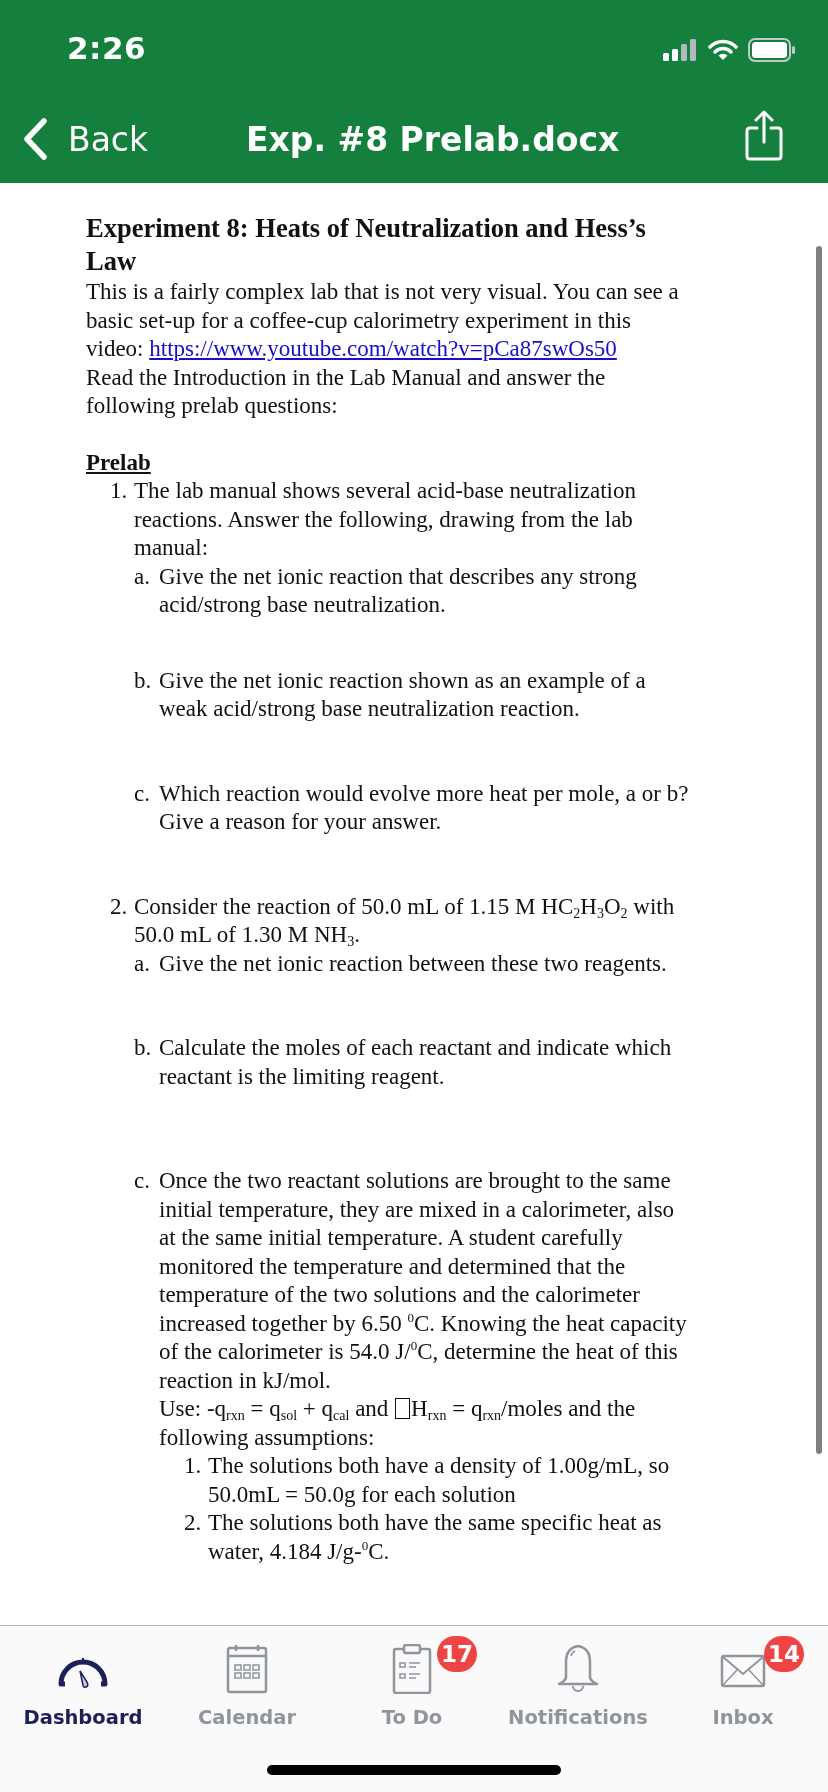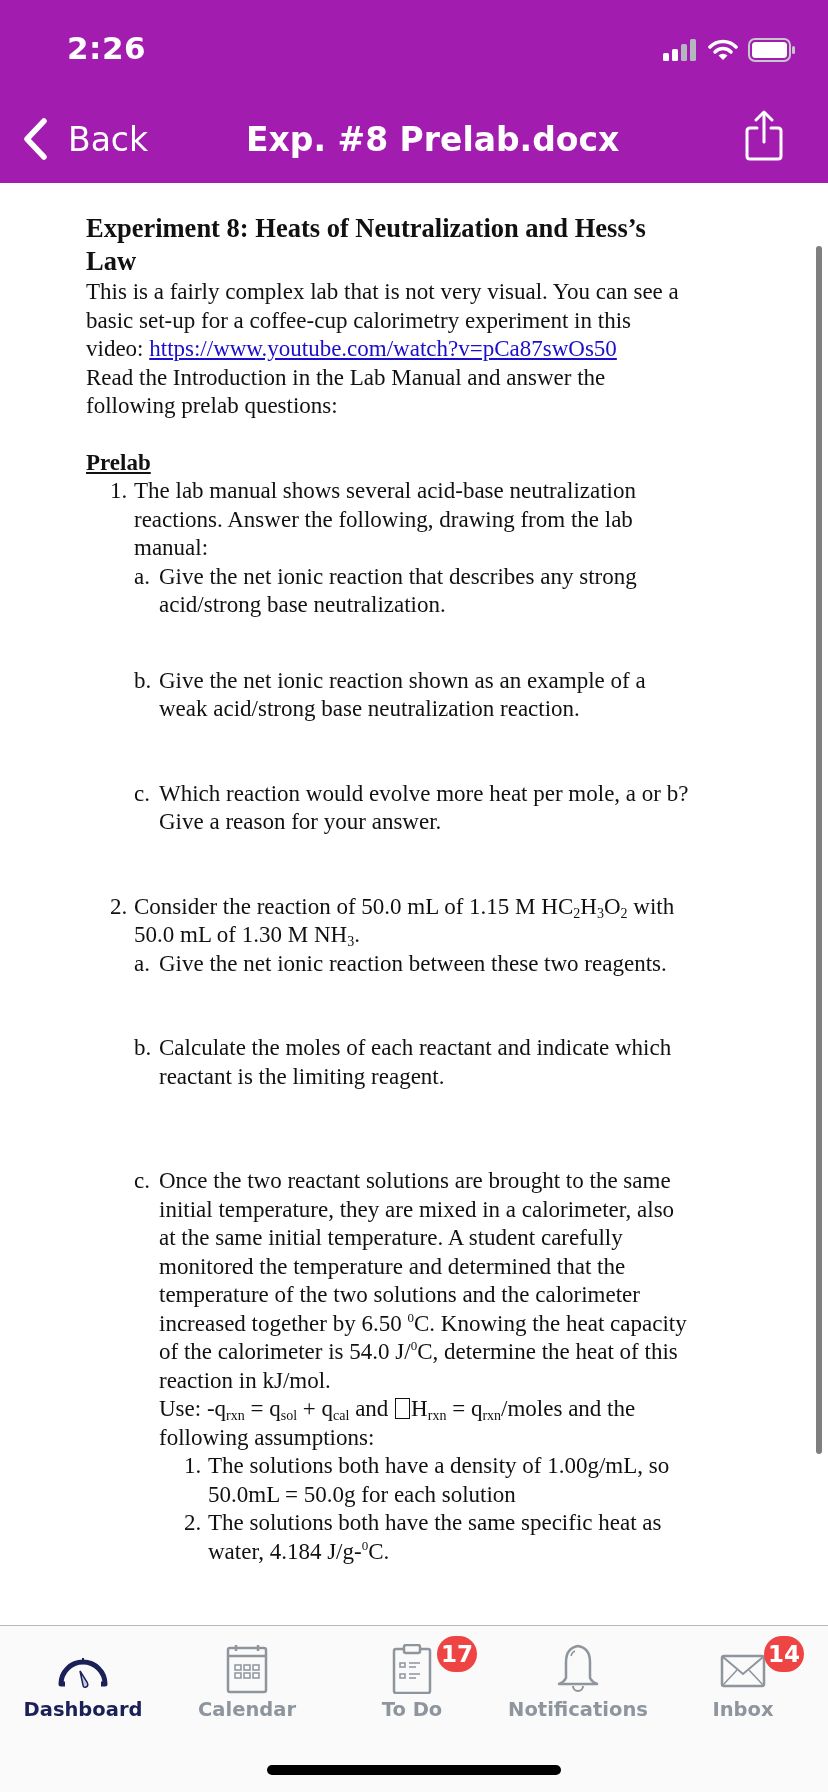--- a/index.html
+++ b/index.html
@@ -1,17 +1,17 @@
 <!DOCTYPE html>
 <html><head>
 <meta charset="utf-8">
 <style>
   html, body { margin:0; padding:0; }
   body { width:828px; height:1792px; position:relative; overflow:hidden; background:#ffffff; font-family:"Liberation Sans", sans-serif; }
-  .header { position:absolute; left:0; top:0; width:828px; height:183px; background:#a21caf; color:#fff; }
+  .header { position:absolute; left:0; top:0; width:828px; height:183px; background:#15803d; color:#fff; }
   .status-time { position:absolute; left:67px; top:30px; font-size:31px; font-weight:bold; font-family:"DejaVu Sans", sans-serif; letter-spacing:0.5px; }
   .status-icons { position:absolute; right:32px; top:38px; height:24px; display:flex; align-items:center; gap:10px; }
   .nav-back { position:absolute; left:22px; top:118px; display:flex; align-items:center; gap:20px; cursor:pointer; }
   .nav-back-label { font-size:33px; font-family:"DejaVu Sans", sans-serif; }
   .nav-title { position:absolute; left:246px; top:120px; font-size:33px; font-weight:bold; font-family:"DejaVu Sans", sans-serif; }
   .share { position:absolute; left:744px; top:110px; cursor:pointer; }
 
   .doc { position:absolute; left:86px; top:212px; width:640px; font-family:"Liberation Serif", serif; color:#111; font-size:23px; line-height:28.5px; }
   .doc-title { font-weight:bold; font-size:26.5px; line-height:33px; margin:0; }
   .doc p { margin:0; }
@@ -25,21 +25,21 @@
   .subsub .num { position:absolute; left:98px; top:0; }
   sub { font-size:14px; line-height:0; vertical-align:-4px; }
   sup { font-size:13px; line-height:0; vertical-align:9px; }
   .box { display:inline-block; width:13px; height:19px; border:1px solid #111; vertical-align:-3px; margin:0 1px; }
 
   .scrollbar { position:absolute; left:816px; top:246px; width:6px; height:1208px; background:#7f7f7f; border-radius:3px; }
 
   .tabbar { position:absolute; left:0; top:1625px; width:828px; height:167px; background:#fafafa; border-top:1.5px solid #b8b8b8; }
   .tab { position:absolute; top:0; width:150px; height:110px; text-align:center; cursor:pointer; }
   .tab-icon { position:absolute; left:50%; top:18px; transform:translateX(-50%); width:60px; height:50px; }
-  .tab-label { position:absolute; left:0; right:0; top:72px; font-size:19.5px; font-weight:bold; font-family:"DejaVu Sans", sans-serif; color:#8e959d; }
+  .tab-label { position:absolute; left:0; right:0; top:80px; font-size:19.5px; font-weight:bold; font-family:"DejaVu Sans", sans-serif; color:#8e959d; }
   .tab.active .tab-label { color:#1b2057; }
   .badge { position:absolute; top:10px; height:36px; min-width:36px; padding:0 4px; box-sizing:border-box; background:#ef4444; color:#fff; border-radius:18px; font-size:23px; font-family:"DejaVu Sans", sans-serif; font-weight:bold; line-height:36px; text-align:center; }
   .home-indicator { position:absolute; left:267px; top:1765px; width:294px; height:10px; background:#000; border-radius:5px; }
 </style>
 </head>
 <body>
 
 <div class="header">
   <div class="status-time">2:26</div>
   <div class="status-icons">

